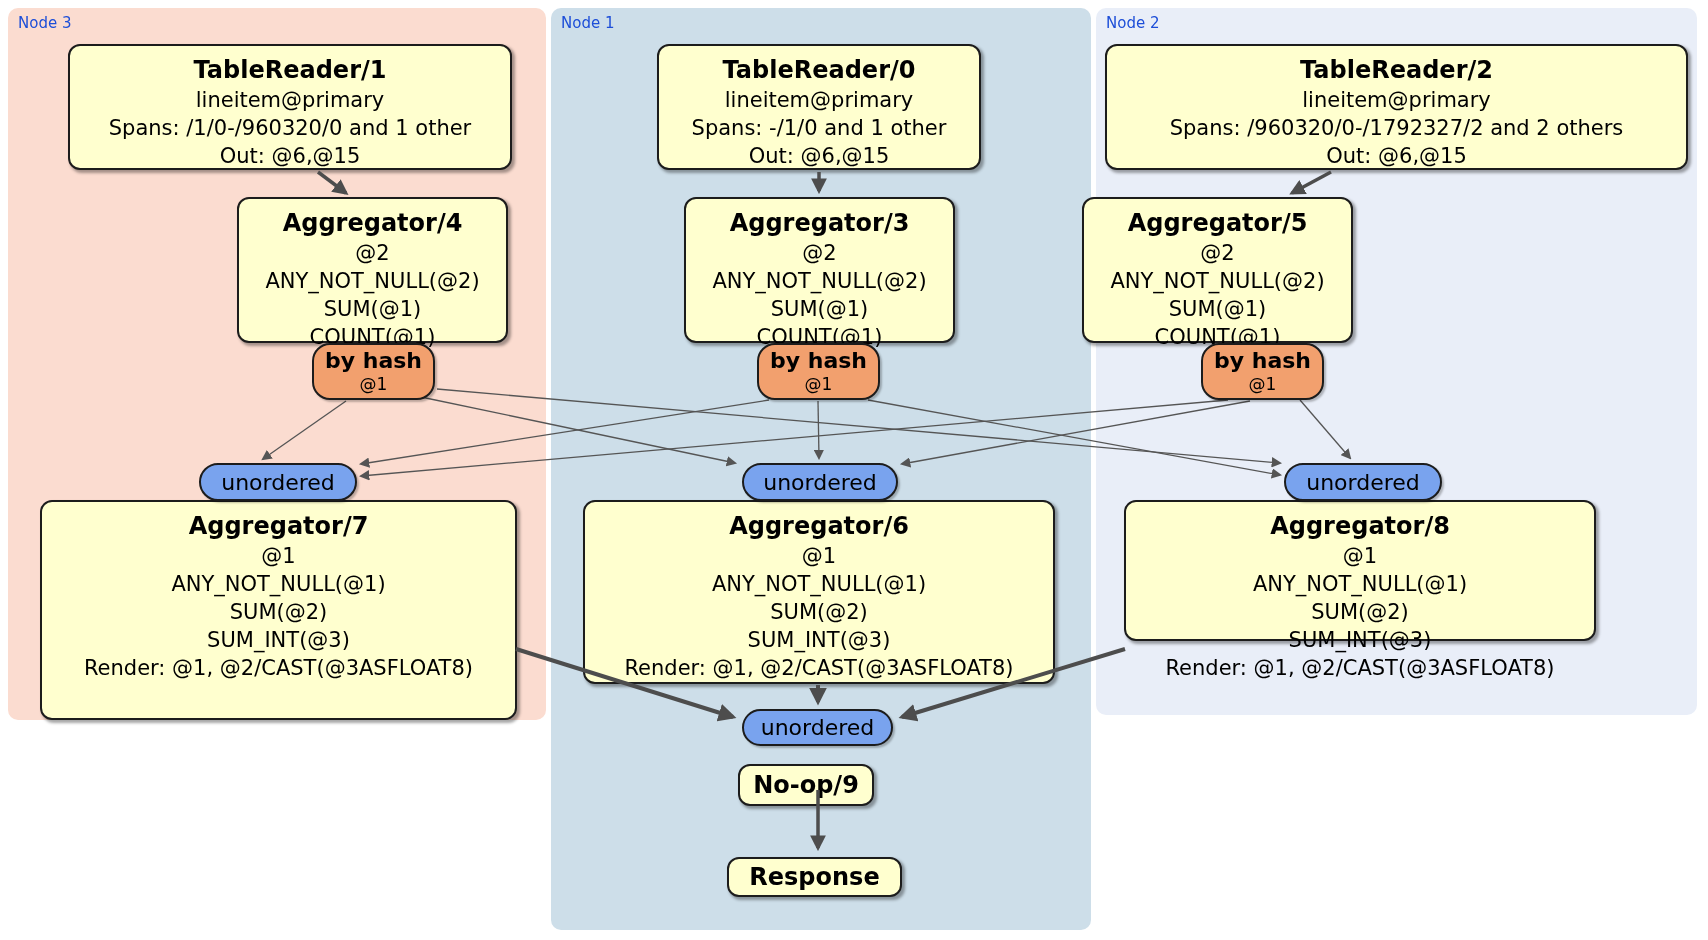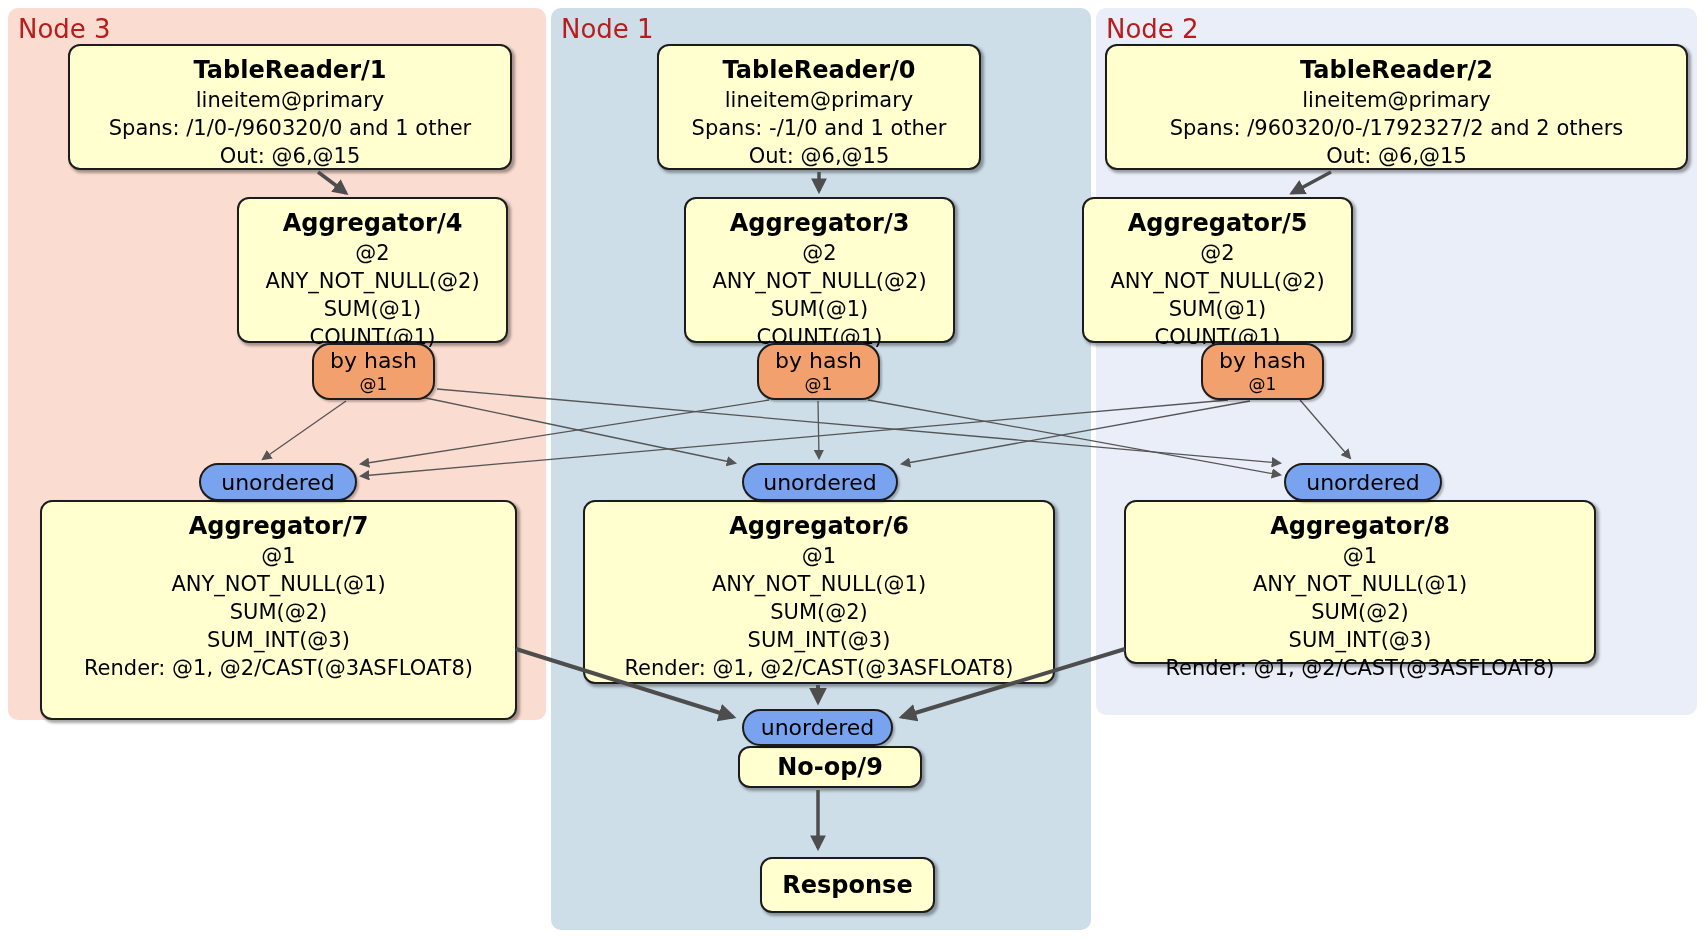--- a/index.html
+++ b/index.html
@@ -5,38 +5,38 @@
   html,body{margin:0;padding:0;background:#ffffff;}
   .canvas{
     position:relative;width:1708px;height:940px;overflow:hidden;
     font-family:"DejaVu Sans","Liberation Sans",sans-serif;color:#000;
     background:#ffffff;
   }
   .panel{position:absolute;border-radius:10px;z-index:1;}
   .panel-node3{background:#fbdcd0;}
   .panel-node1{background:#cddee9;}
   .panel-node2{background:#e9eef8;}
-  .panel-label{position:absolute;left:10px;top:6px;font-size:26px;color:#b91c1c;}
+  .panel-label{position:absolute;left:10px;top:6px;font-size:15px;color:#1d4ed8;}
   .proc{
     position:absolute;background:#ffffcf;border:2px solid #1c1c1c;border-radius:12px;
     box-shadow:2.5px 2.5px 3px rgba(0,0,0,0.35);z-index:2;text-align:center;
     padding-top:8px;box-sizing:border-box;white-space:nowrap;
   }
   .proc-title{font-size:24px;font-weight:bold;line-height:32px;}
   .proc-line{font-size:21px;line-height:28px;}
   .terminal{
     display:flex;align-items:center;justify-content:center;
     font-size:26px;font-weight:bold;padding-top:0;
   }
   .pill{
     position:absolute;border:2px solid #1c1c1c;z-index:4;text-align:center;
     box-sizing:border-box;box-shadow:2px 2px 2px rgba(0,0,0,0.25);
   }
   .hash-pill{background:#f2a06e;border-radius:18px;padding-top:3px;}
-  .hash-label{font-size:22px;font-weight:normal;line-height:26px;}
+  .hash-label{font-size:22px;font-weight:bold;line-height:26px;}
   .hash-detail{font-size:17px;line-height:20px;}
   .unordered-pill{
     background:#79a3ee;border-radius:19px;display:flex;align-items:center;justify-content:center;
     font-size:22px;font-weight:normal;
   }
   .edges{position:absolute;left:0;top:0;z-index:3;pointer-events:none;}
 </style>
 </head>
 <body>
 
@@ -156,32 +156,32 @@
     <div class="proc-line">Render: @1, @2/CAST(@3ASFLOAT8)</div>
   </div>
   <div class="proc" style="left:583px;top:500px;width:472px;height:184px">
     <div class="proc-title">Aggregator/6</div>
     <div class="proc-line">@1</div>
     <div class="proc-line">ANY_NOT_NULL(@1)</div>
     <div class="proc-line">SUM(@2)</div>
     <div class="proc-line">SUM_INT(@3)</div>
     <div class="proc-line">Render: @1, @2/CAST(@3ASFLOAT8)</div>
   </div>
-  <div class="proc" style="left:1124px;top:500px;width:472px;height:164px">
+  <div class="proc" style="left:1124px;top:500px;width:472px;height:141px">
     <div class="proc-title">Aggregator/8</div>
     <div class="proc-line">@1</div>
     <div class="proc-line">ANY_NOT_NULL(@1)</div>
     <div class="proc-line">SUM(@2)</div>
     <div class="proc-line">SUM_INT(@3)</div>
     <div class="proc-line">Render: @1, @2/CAST(@3ASFLOAT8)</div>
   </div>
 
   <div class="pill unordered-pill" style="left:742px;top:709px;width:151px;height:37px">
     <span>unordered</span>
   </div>
-  <div class="proc terminal" style="left:738px;top:746px;width:184px;height:42px">
+  <div class="proc terminal" style="left:738px;top:764px;width:136px;height:42px">
     <div class="proc-title" style="line-height:1;">No-op/9</div>
   </div>
-  <div class="proc terminal" style="left:760px;top:857px;width:175px;height:56px">
+  <div class="proc terminal" style="left:727px;top:857px;width:175px;height:40px">
     <div class="proc-title" style="line-height:1;">Response</div>
   </div>
 
 </div>
 
 </body></html>

